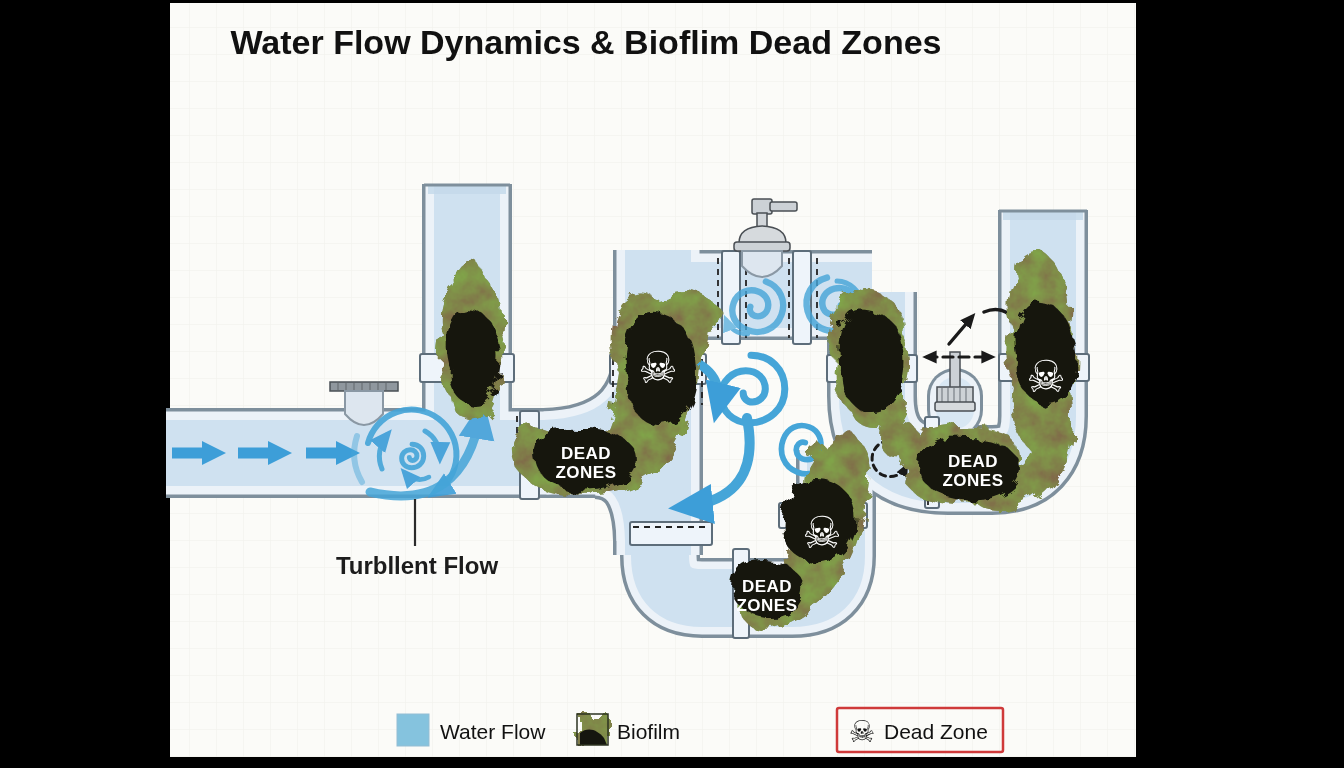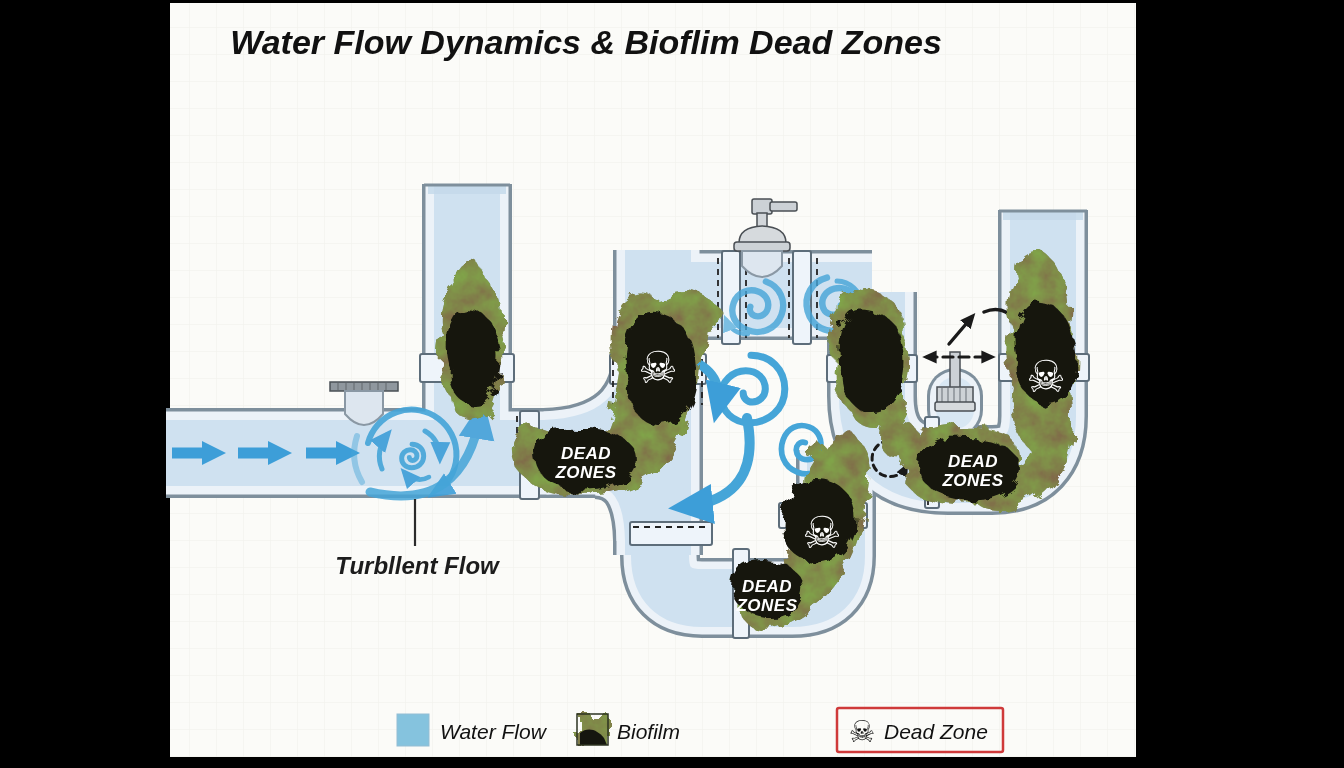--- a/index.html
+++ b/index.html
@@ -1,16 +1,16 @@
 <!DOCTYPE html>
 <html><head>
 <meta charset="utf-8">
 <style>
   html,body{margin:0;padding:0;background:#000;}
-  .frame{position:relative;width:1136px;height:768px;background:#000;overflow:hidden;font-style:italic;}
+  .frame{position:relative;width:1136px;height:768px;background:#000;overflow:hidden;}
   svg{position:absolute;top:0;left:0;}
   text{font-family:"Liberation Sans","DejaVu Sans",sans-serif;}
   .title-text{font-size:34px;font-weight:bold;fill:#111;}
   .flow-label{font-size:24px;font-weight:bold;fill:#1c1c1c;}
   .dz-label{font-size:17px;font-weight:bold;fill:#fff;letter-spacing:.5px;}
   .skull{font-size:44px;fill:#fff;}
   .legend-label{font-size:21px;fill:#111;}
   .legend-skull{font-size:30px;fill:#111;}
   .pOut{fill:none;stroke:#7e8f9c;stroke-width:90;stroke-linejoin:round;}
   .pBody{fill:none;stroke:#ecf2f8;stroke-width:83;stroke-linejoin:round;}

